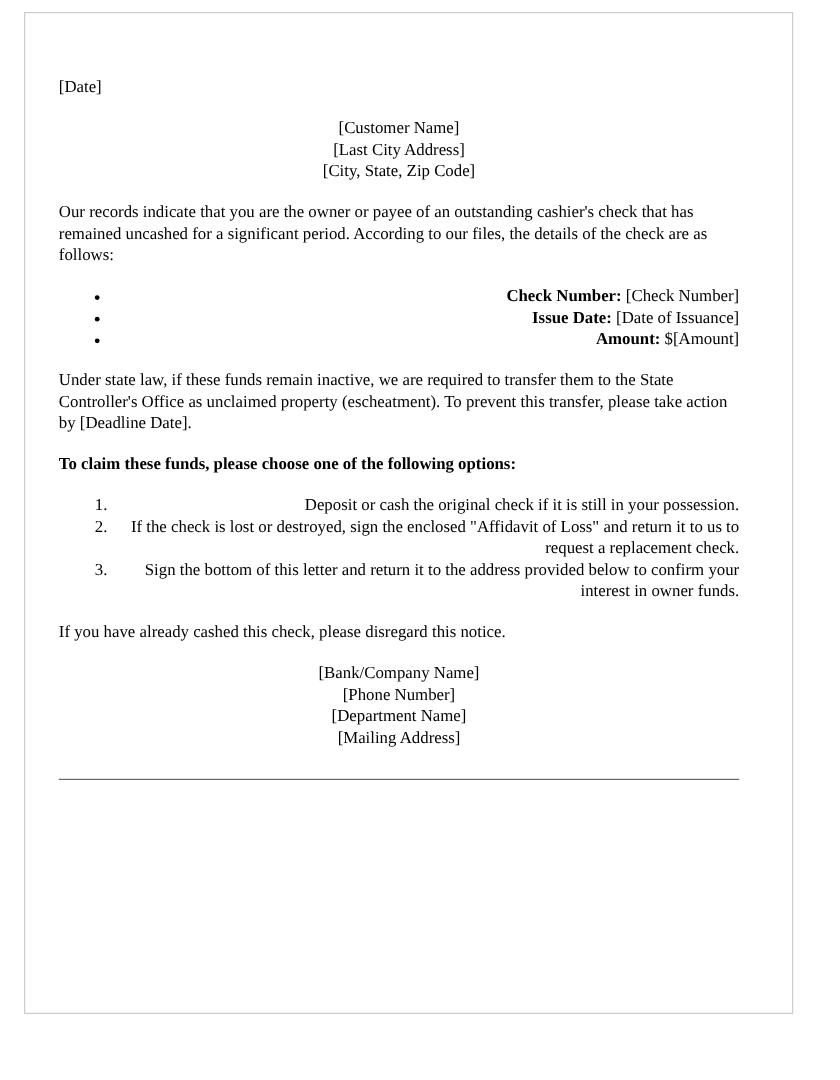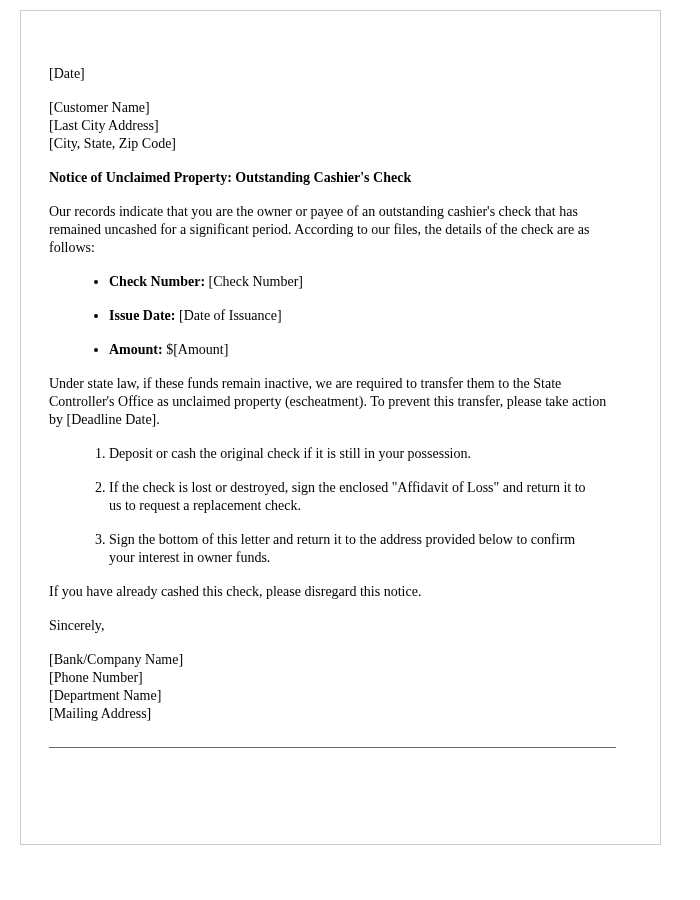--- a/index.html
+++ b/index.html
@@ -31,78 +31,79 @@
     line-height: 18px;
   }
   p {
     margin: 16px 0;
   }
   .addr-block p, .sig-block p {
     margin: 0;
   }
   .addr-block, .sig-block {
     margin: 16px 0;
+    text-align: center;
   }
   .bold {
     font-weight: bold;
   }
   ul.check-list {
     margin: 16px 0;
     padding-left: 44px;
   }
   ol.options-list {
     margin: 16px 0;
     padding-left: 44px;
   }
   li {
-    margin: 16px;
+    margin: 0;
+    text-align: right;
   }
   hr.bottom-rule {
     border: none;
     border-top: 1px solid #666666;
     margin: 24px 0 0 0;
   }
 </style>
 </head>
 <body>
 
 <div class="page">
 
   <p>[Date]</p>
 
   <div class="addr-block">
     <p>[Customer Name]</p>
     <p>[Last City Address]</p>
     <p>[City, State, Zip Code]</p>
   </div>
 
-  <p class="bold">Notice of Unclaimed Property: Outstanding Cashier's Check</p>
 
 
   <p>Our records indicate that you are the owner or payee of an outstanding cashier's check that has remained uncashed for a significant period. According to our files, the details of the check are as follows:</p>
 
   <ul class="check-list">
     <li><span class="bold">Check Number:</span><span> [Check Number]</span></li>
     <li><span class="bold">Issue Date:</span><span> [Date of Issuance]</span></li>
     <li><span class="bold">Amount:</span><span> $[Amount]</span></li>
   </ul>
 
   <p>Under state law, if these funds remain inactive, we are required to transfer them to the State Controller's Office as unclaimed property (escheatment). To prevent this transfer, please take action by [Deadline Date].</p>
 
+  <p class="bold">To claim these funds, please choose one of the following options:</p>
 
   <ol class="options-list">
     <li>Deposit or cash the original check if it is still in your possession.</li>
     <li>If the check is lost or destroyed, sign the enclosed "Affidavit of Loss" and return it to us to request a replacement check.</li>
     <li>Sign the bottom of this letter and return it to the address provided below to confirm your interest in owner funds.</li>
   </ol>
 
 
   <p>If you have already cashed this check, please disregard this notice.</p>
 
-  <p>Sincerely,</p>
 
   <div class="sig-block">
     <p>[Bank/Company Name]</p>
     <p>[Phone Number]</p>
     <p>[Department Name]</p>
     <p>[Mailing Address]</p>
   </div>
 
   <hr class="bottom-rule">
 

